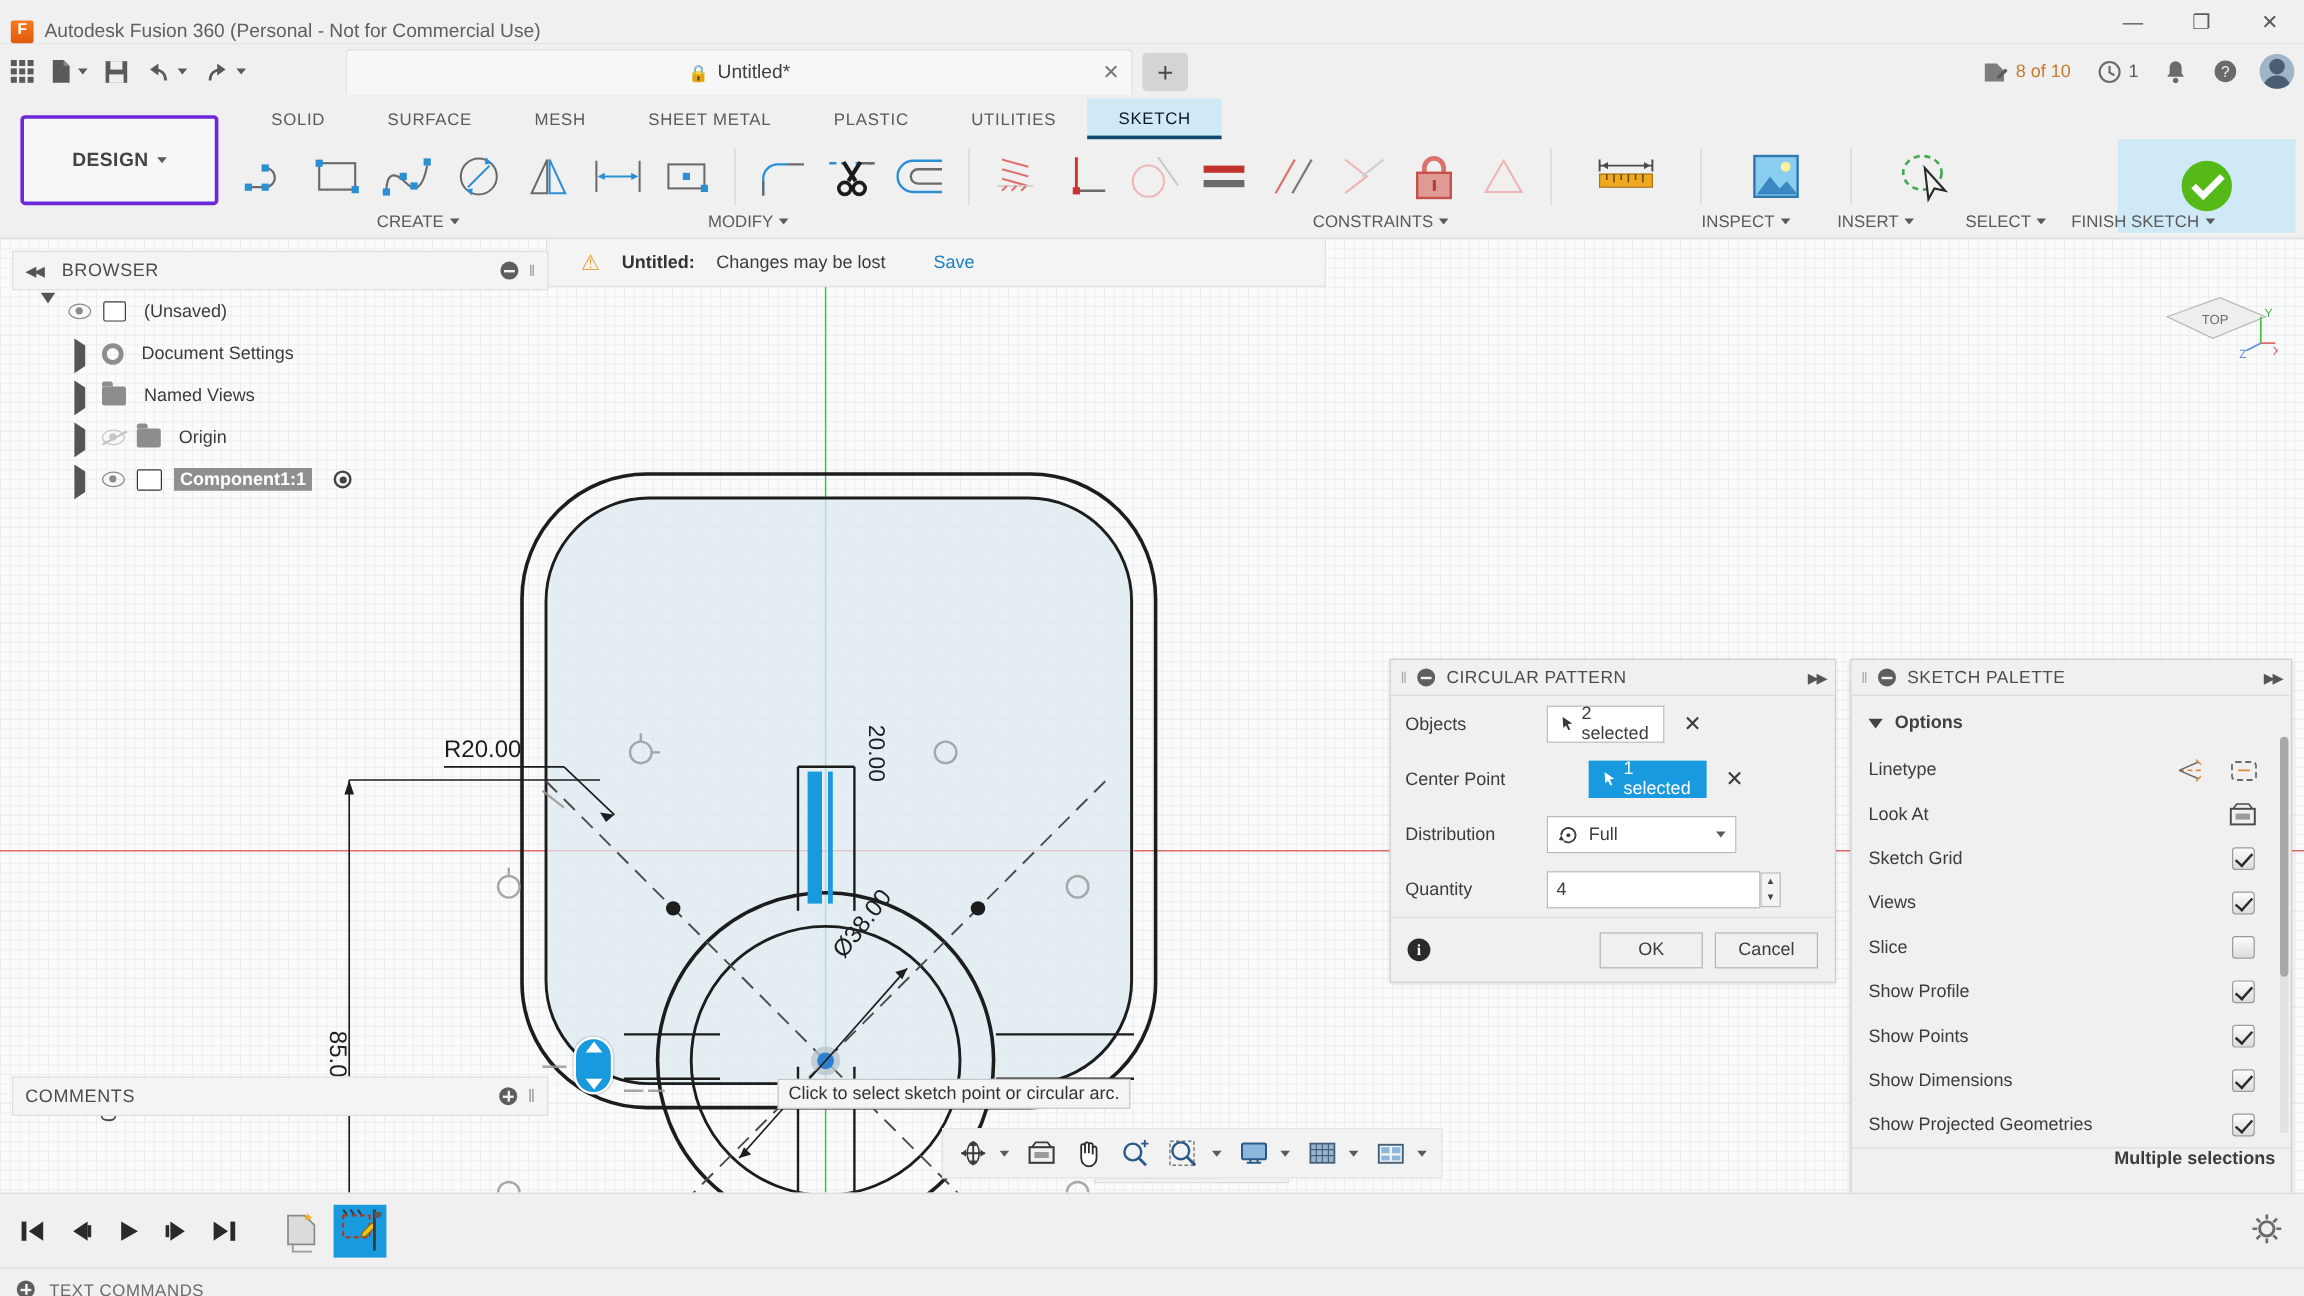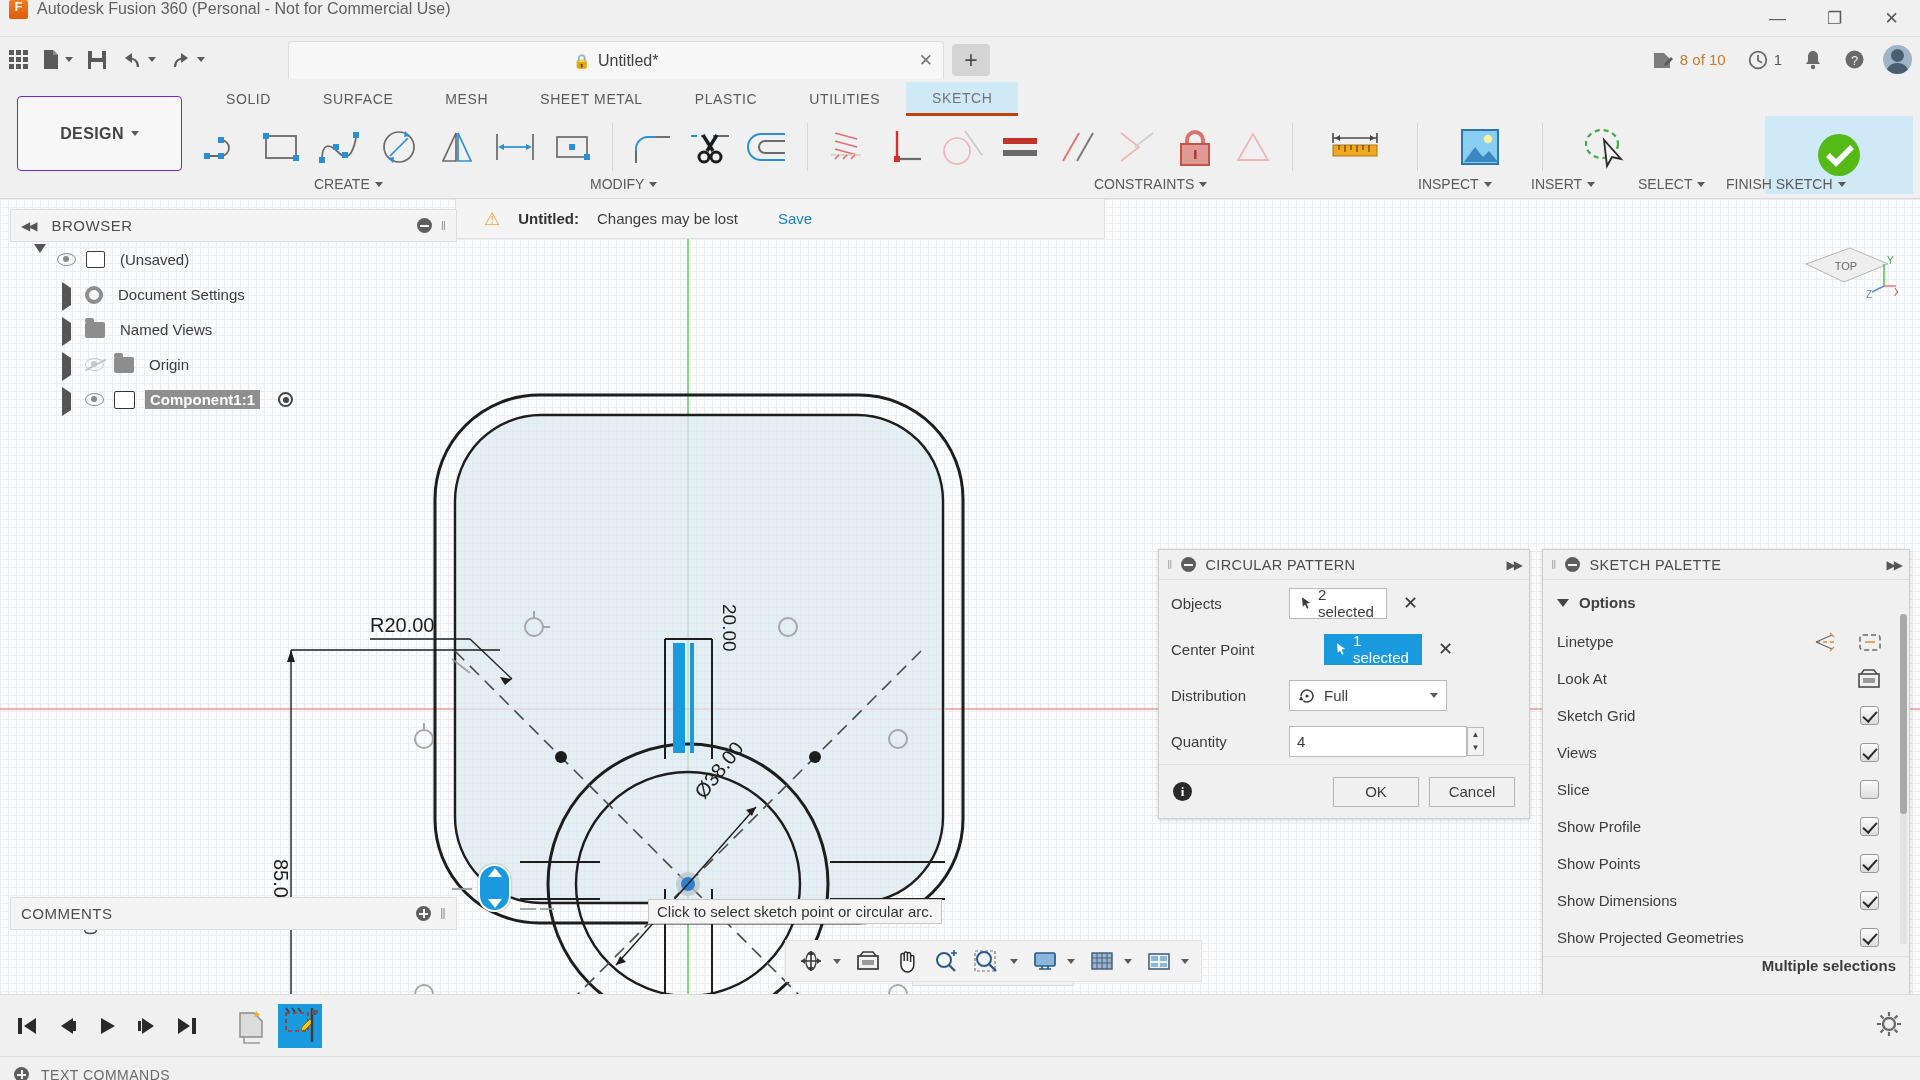--- a/index.html
+++ b/index.html
@@ -5,21 +5,21 @@
   * { box-sizing: border-box; margin:0; padding:0; }
   html,body { width:1920px; height:1080px; overflow:hidden; }
   body {
     font-family: "Liberation Sans", sans-serif;
     font-size: 15px;
     color: #3c3c3c;
     background: #f0f0f0;
   }
   
   #titlebar {
-    height:37px; background:#f0f0f0; display:flex; align-items:flex-start;
+    height:37px; background:#f0f0f0; display:flex; align-items:flex-end;
     border-bottom:1px solid #e2e2e2; position:relative;
   }
   #app-logo {
     width:19px;height:19px;margin-left:9px;margin-right:9px;
     background:linear-gradient(180deg,#f47b20,#e05a0a);
     border-radius:2px; position:relative;
   }
   #app-logo:after{content:"F";position:absolute;left:0;right:0;top:-1px;text-align:center;
     font-size:13px;font-weight:bold;color:#fff;font-family:"Liberation Sans",sans-serif;}
   #app-title { font-size:16px; color:#606060; }
@@ -51,27 +51,27 @@
   .qa-r { display:flex;align-items:center;height:34px;padding:0 10px;gap:6px;color:#595959;font-size:15px;}
   .qa-r .num{color:#c87a2a;}
   #avatar{width:29px;height:29px;border-radius:50%;background:#9fb4c7;margin-left:6px;position:relative;overflow:hidden;}
   #avatar:after{content:"";position:absolute;width:13px;height:13px;border-radius:50%;background:#4a5e72;left:8px;top:4px;}
   #avatar:before{content:"";position:absolute;width:23px;height:14px;border-radius:11px 11px 0 0;background:#4a5e72;left:3px;top:18px;}
 
   
   #ribbon { height:117px; background:#f0f0f0; position:relative; border-bottom:1px solid #d8d8d8;}
   #design-box {
     position:absolute;left:17px;top:14px;width:165px;height:75px;background:#f7f7f7;
-    border:1px solid #6d28d9;border-radius:4px;display:flex;align-items:center;justify-content:center;
+    border:3px solid #6d28d9;border-radius:4px;display:flex;align-items:center;justify-content:center;
   }
   #design-box span{font-size:16px;font-weight:bold;color:#444;letter-spacing:.4px;}
   #ws-tabs { position:absolute; left:200px; top:0; display:flex; }
   .ws-tab { height:34px; padding:0 26px; display:flex;align-items:center;justify-content:center;
             font-size:14px;color:#5a5a5a;letter-spacing:.6px; }
-  .ws-tab.active { background:#cfe9f7; color:#737373; border-bottom:3px solid #c2410c; }
+  .ws-tab.active { background:#cfe9f7; color:#0f172a; border-bottom:3px solid #0c4a6e; }
   #ribbon-tools { position:absolute; left:196px; top:38px; right:0; height:60px; display:flex; align-items:flex-start;}
   .tool { width:58px;height:54px;display:flex;align-items:center;justify-content:center;}
   .sep { width:1px;height:48px;background:#d5d5d5;margin:3px 10px 0 10px;}
   #ribbon-labels { position:absolute; left:196px; top:94px; right:0; height:22px; }
   .grouplabel{position:absolute;font-size:14px;color:#5a5a5a;display:flex;align-items:center;}
   .big-tool{width:104px;height:54px;display:flex;align-items:center;justify-content:center;}
   #finish-sketch-btn{width:148px;height:78px;background:#cfe9f7;display:flex;align-items:center;justify-content:center;
      position:absolute;right:7px;top:-4px;}
 
   

